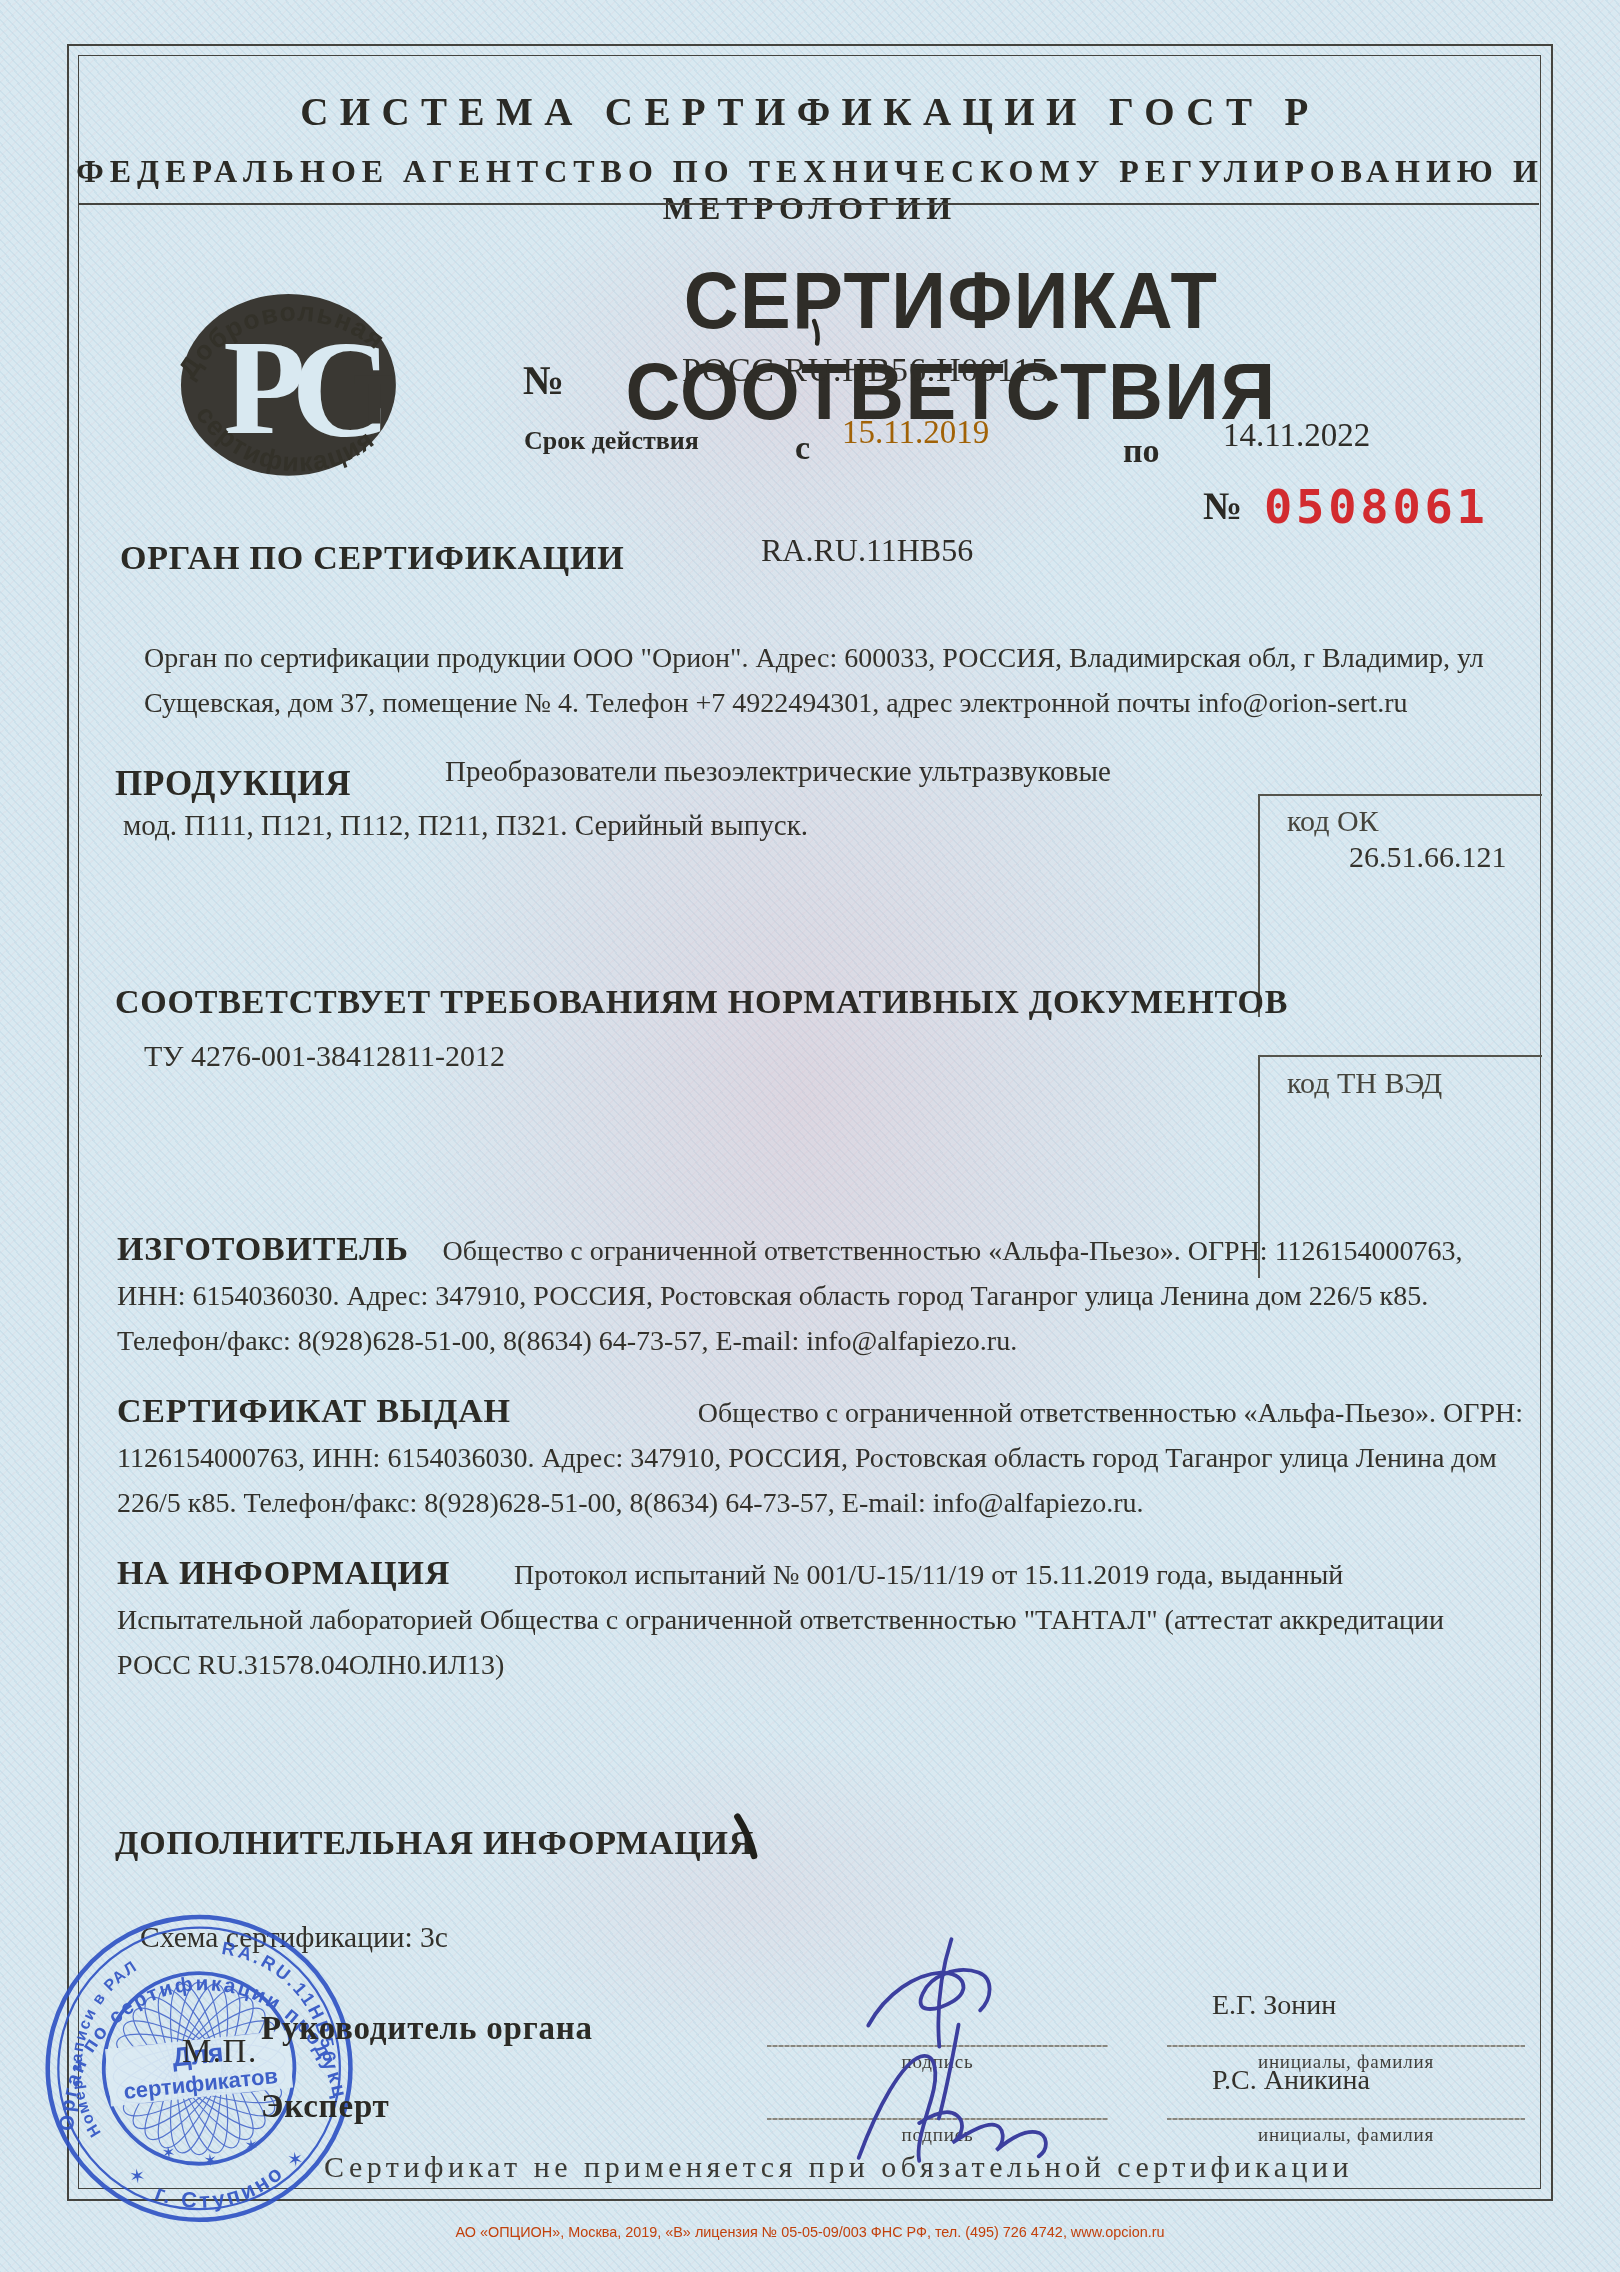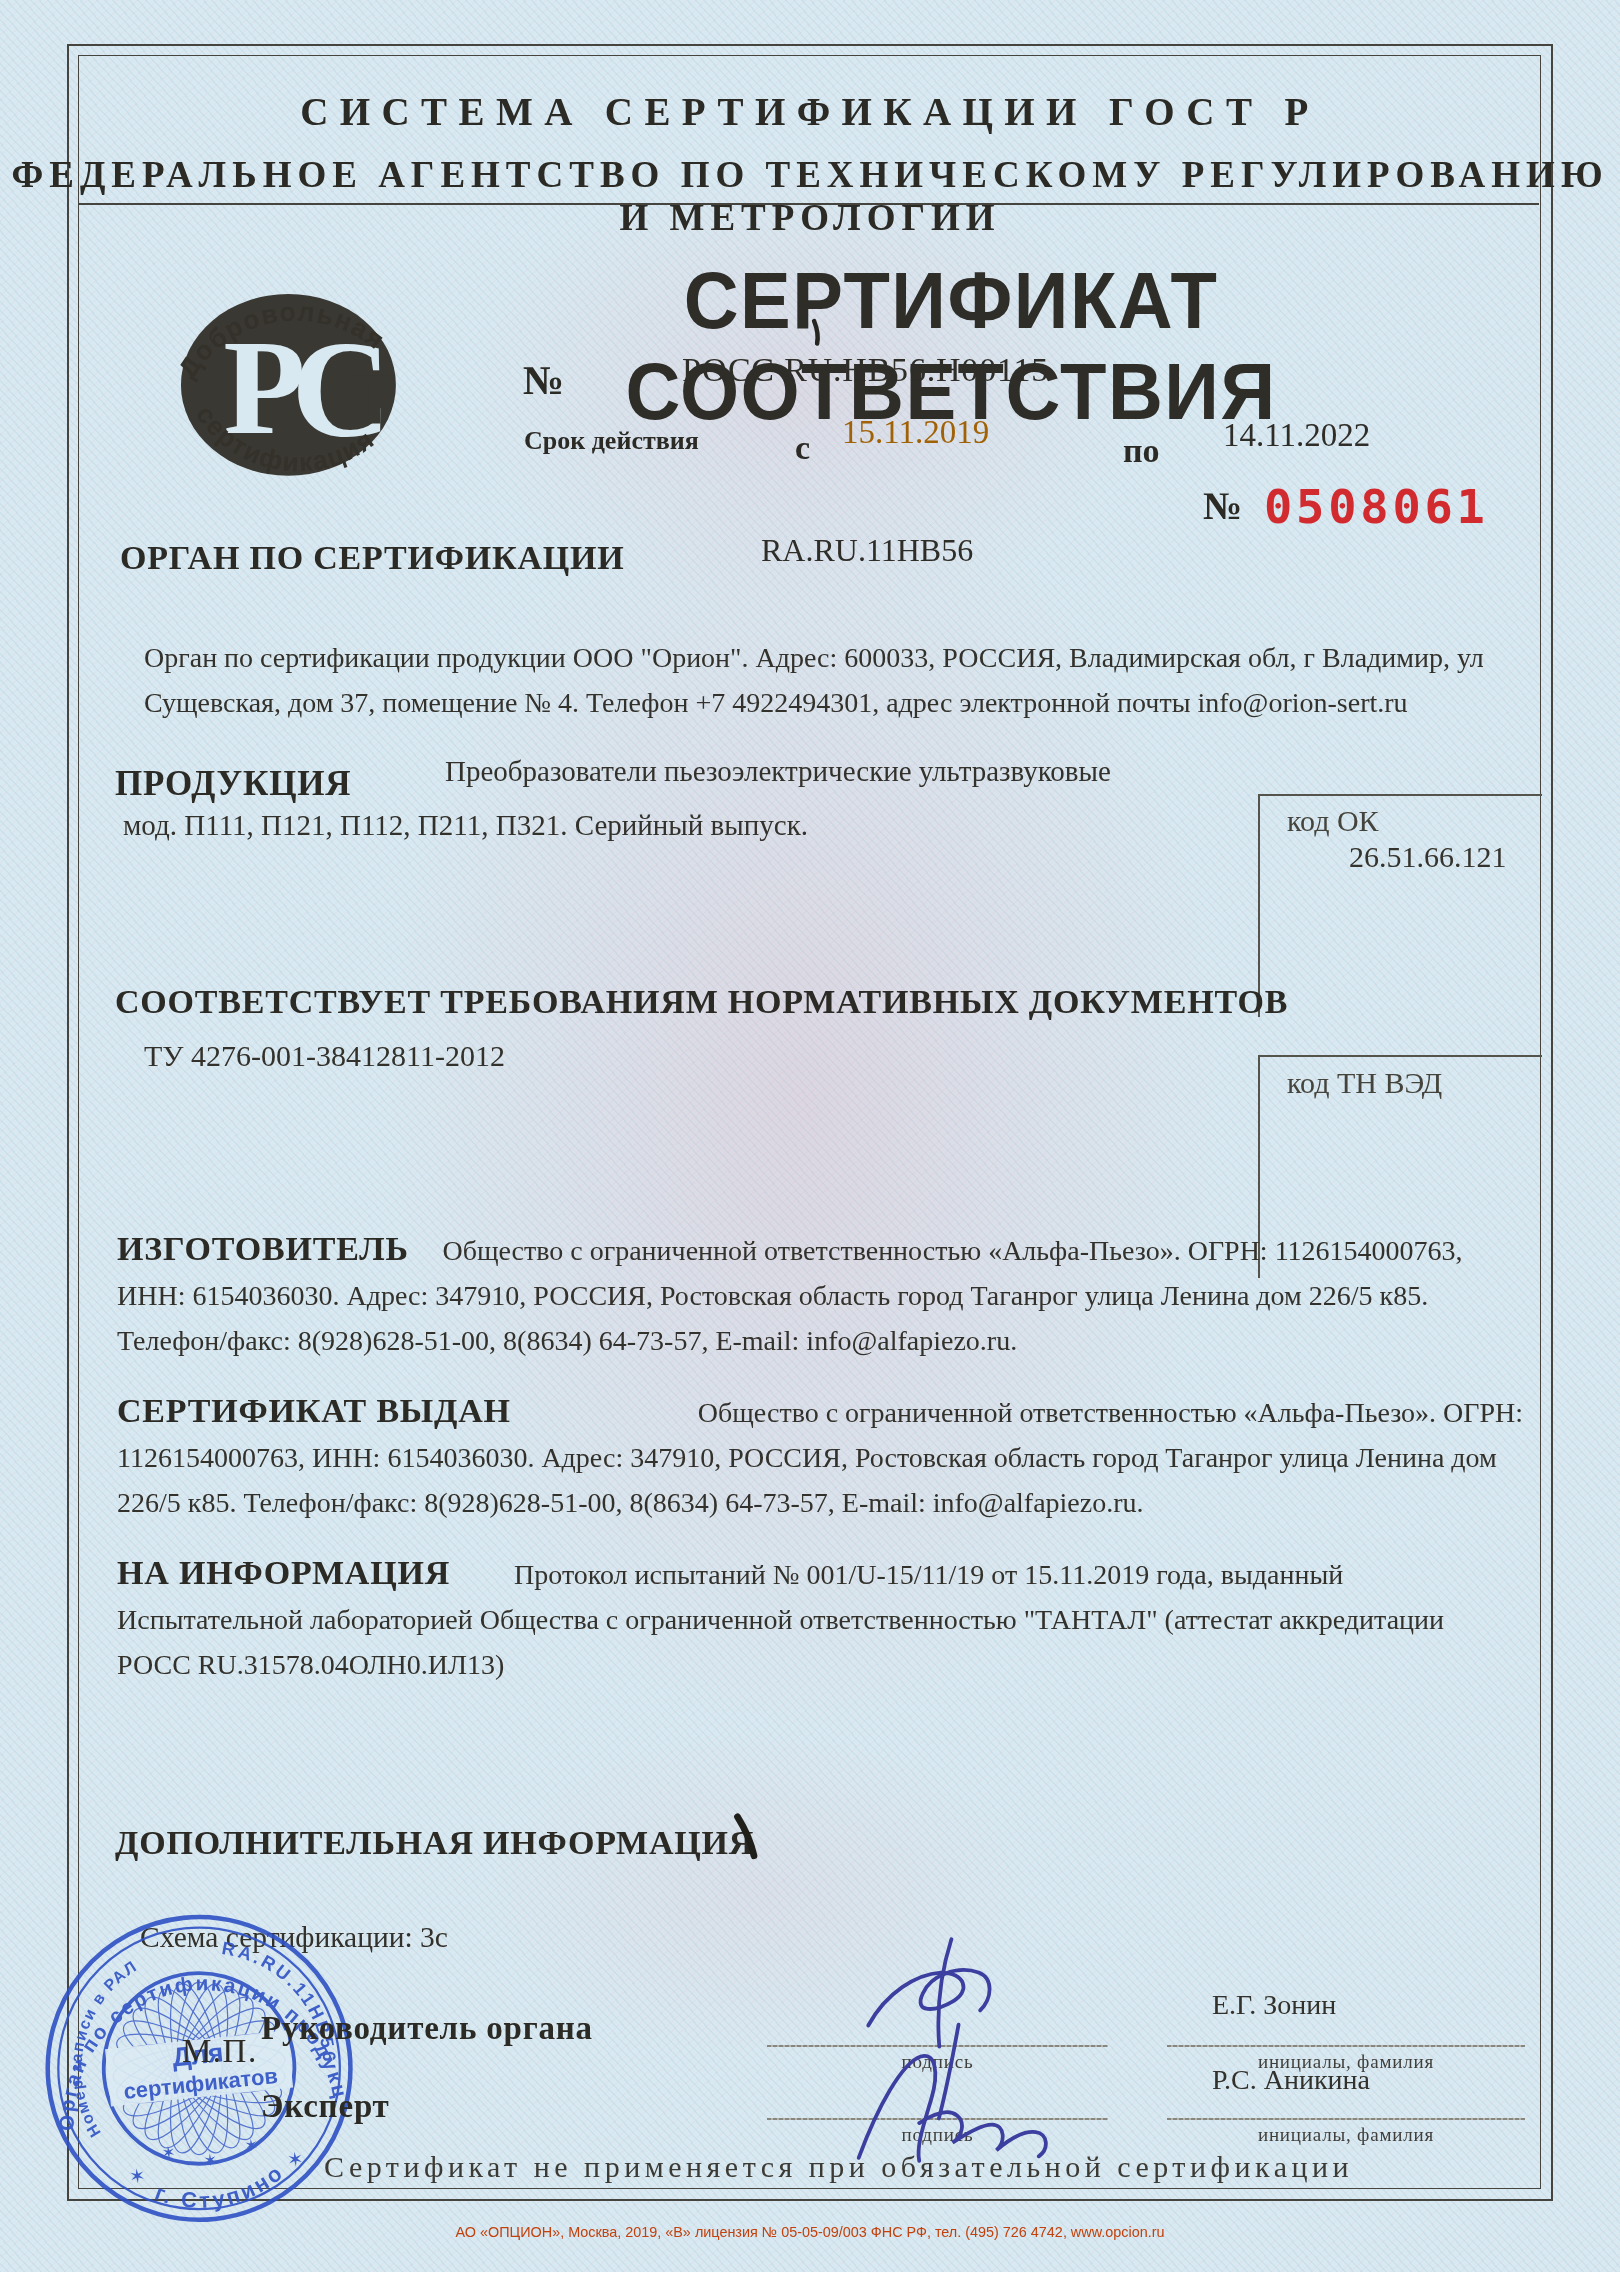--- a/index.html
+++ b/index.html
@@ -35,21 +35,21 @@
 </style>
 </head>
 <body>
 
 <div class="sheet">
 
   <div class="abs frame-outer"></div>
   <div class="abs frame-inner"></div>
 
   <div class="abs b" style="left:0;top:89px;width:1620px;text-align:center;font-size:39px;letter-spacing:11.4px;color:#2b2a25;">СИСТЕМА СЕРТИФИКАЦИИ ГОСТ Р</div>
-  <div class="abs b" style="left:0;top:153px;width:1620px;text-align:center;font-size:37px;letter-spacing:6px;color:#2b2a25;">ФЕДЕРАЛЬНОЕ АГЕНТСТВО ПО ТЕХНИЧЕСКОМУ РЕГУЛИРОВАНИЮ И МЕТРОЛОГИИ</div>
+  <div class="abs b" style="left:0;top:153px;width:1620px;text-align:center;font-size:32px;letter-spacing:6px;color:#2b2a25;">ФЕДЕРАЛЬНОЕ АГЕНТСТВО ПО ТЕХНИЧЕСКОМУ РЕГУЛИРОВАНИЮ И МЕТРОЛОГИИ</div>
   <div class="abs rule" style="left:78px;top:203px;width:1461px;"></div>
 
   <svg class="abs" style="left:161px;top:235px;" width="273" height="299" viewBox="0 0 360 395">
     <defs>
       <path id="logoArcTop" d="M 32,212 A 155,148 0 0 1 322,206"></path>
       <path id="logoArcBot" d="M 32,208 A 157,152 0 0 0 330,208"></path>
     </defs>
     <ellipse cx="168" cy="198" rx="142" ry="120" fill="#3a3833"></ellipse>
     <text x="82" y="262" font-family="Liberation Serif, DejaVu Serif, serif" font-weight="bold" font-size="178" fill="#d9e9f1">Р</text>
     <text x="172" y="266" font-family="Liberation Serif, DejaVu Serif, serif" font-weight="bold" font-size="182" fill="#d9e9f1">С</text>

